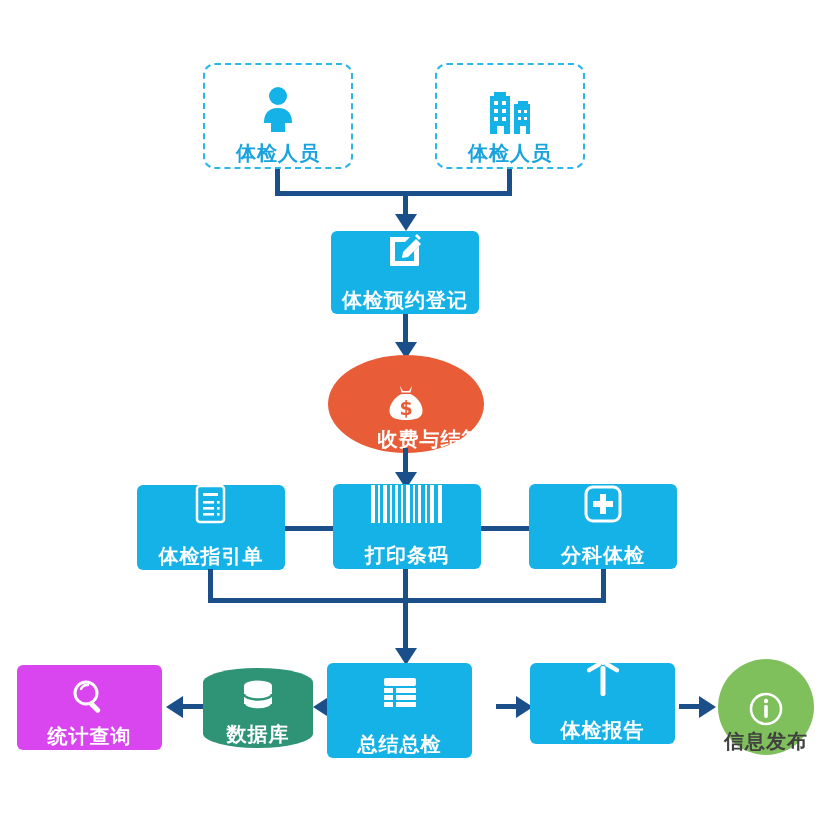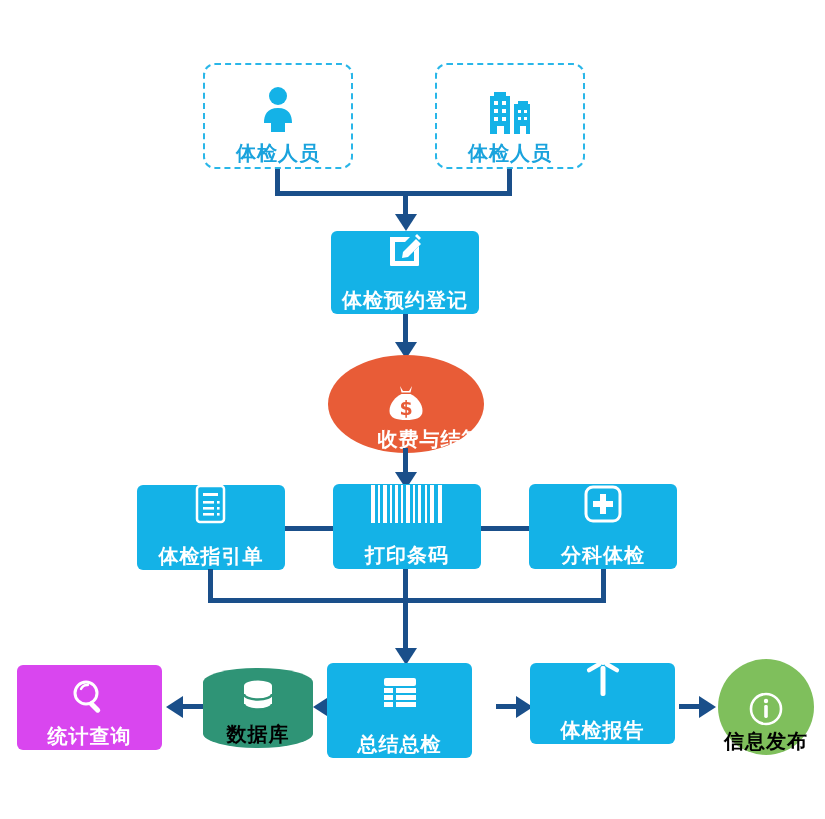--- a/index.html
+++ b/index.html
@@ -76,31 +76,31 @@
     font-size: 20px;
     margin-top: 4px;
     padding-left: 48px;
   }
   
   .green-circle {
     background: #7fbf5c;
     border-radius: 50%;
   }
   .green-circle .label {
-    color: #000000;
+    color: #404040;
     font-size: 20px;
     margin-top: 2px;
   }
   
   .db-cyl {
     background: #2f9476;
     border-radius: 50% / 18%;
   }
   .db-cyl .label {
-    color: #000000;
+    color: #ffffff;
     font-size: 20px;
     margin-top: 7px;
   }
   
   .conn {
     position: absolute;
     background: #1a4f8a;
   }
   .conn-h { height: 5px; }
   .conn-v { width: 5px; }

